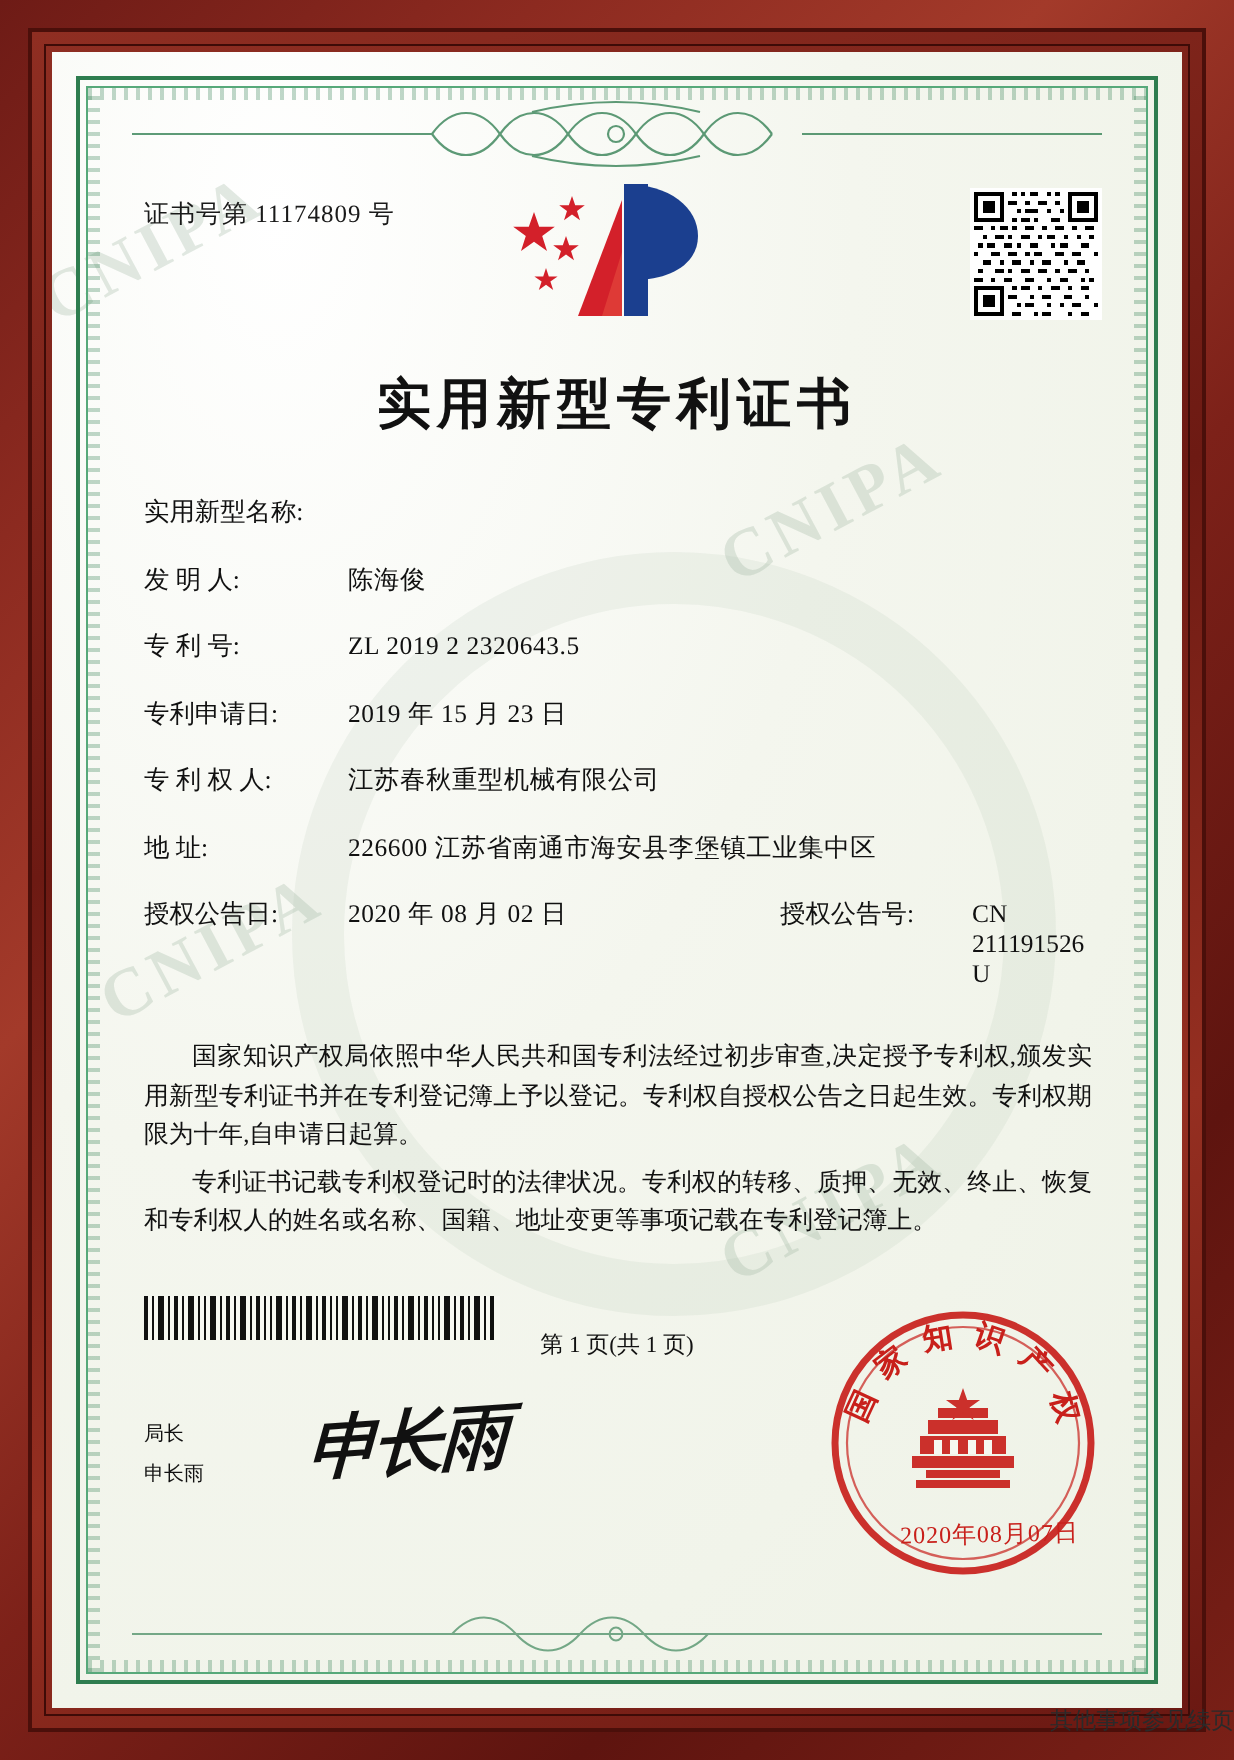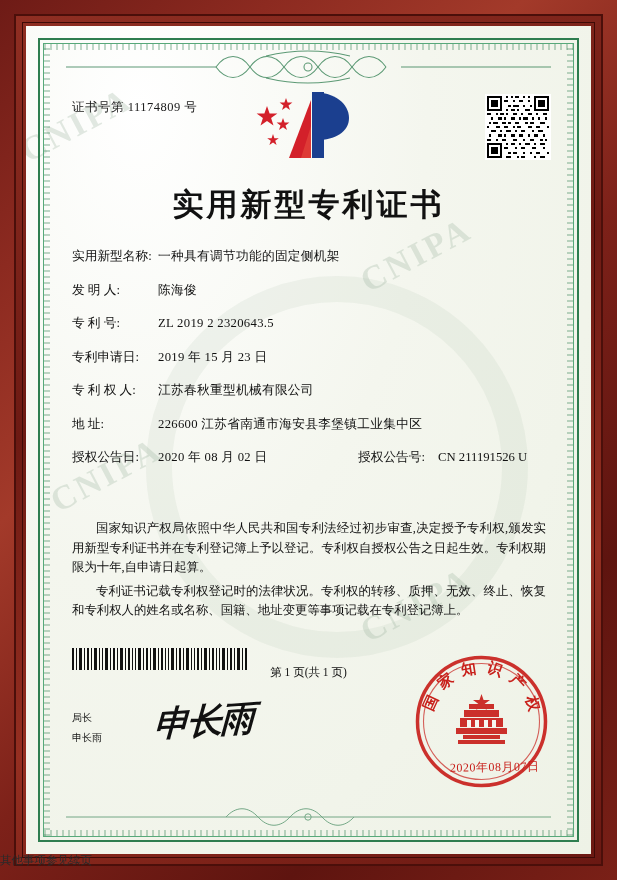--- a/index.html
+++ b/index.html
@@ -153,38 +153,39 @@
     height: 74px;
   }
 
   .title {
     position: absolute;
     left: 0; right: 0;
     top: 158px;
     text-align: center;
     font-family: "Liberation Serif", serif;
     font-weight: bold;
-    font-size: 31px;
+    font-size: 27px;
     letter-spacing: 3px;
     color: #111;
   }
 
   .fields {
     position: absolute;
     left: 46px;
     top: 222px;
     width: 480px;
   }
   .field-row {
     display: flex;
     align-items: baseline;
     margin-bottom: 16.5px;
     font-family: "Liberation Serif", serif;
     font-size: 12.7px;
     color: #111;
+    gap: 16px;
   }
   .field-label {
     width: 86px;
     flex: 0 0 86px;
     letter-spacing: 0px;
     white-space: nowrap;
   }
   .field-label.spread {
     display: flex;
     justify-content: space-between;
@@ -274,21 +275,21 @@
     bottom: 56px;
     text-align: center;
     font-family: "Liberation Serif", serif;
     font-size: 11.5px;
     color: #111;
   }
   .footnote-outer {
     position: absolute;
     left: 0; right: 0;
     bottom: 12px;
-    text-align: left;
+    text-align: right;
     font-family: "Liberation Serif", serif;
     font-size: 11.5px;
     color: #2a2a2a;
   }
 </style>
 </head>
 <body>
 
 <div class="frame-outer">
   <div class="frame-bevel"></div>
@@ -461,21 +462,20 @@
           <polygon points="24,46 25.4,50.2 29.8,50.2 26.2,52.8 27.6,57 24,54.4 20.4,57 21.8,52.8 18.2,50.2 22.6,50.2"></polygon>
         </g>
       </svg>
 
       <div class="title">实用新型专利证书</div>
 
       <div class="fields">
 
         <div class="field-row">
           <div class="field-label">实用新型名称:</div>
-          <div class="field-value">一种具有调节功能的固定侧机架</div>
         </div>
 
         <div class="field-row">
           <div class="field-label spread">发 明 人:</div>
           <div class="field-value">陈海俊</div>
         </div>
 
         <div class="field-row">
           <div class="field-label spread">专 利 号:</div>
           <div class="field-value">ZL 2019 2 2320643.5</div>

